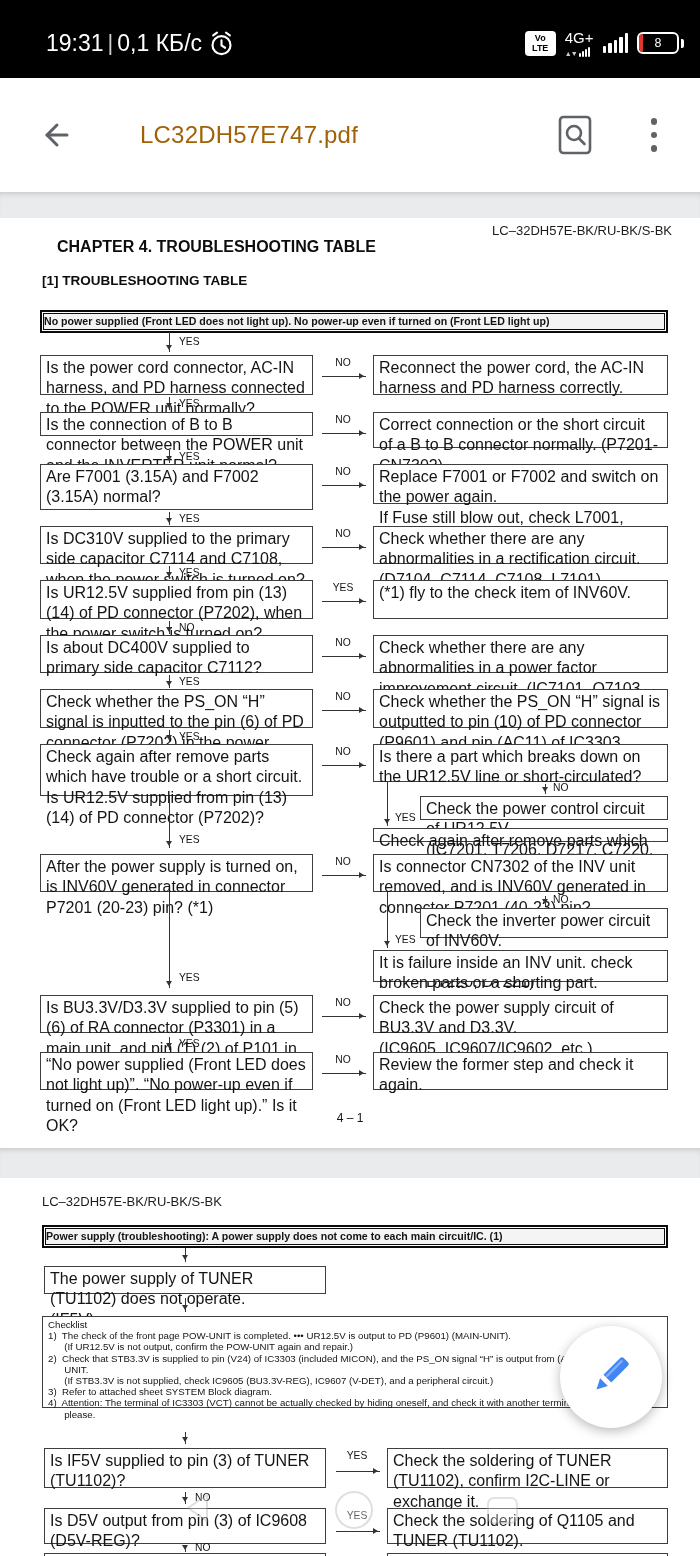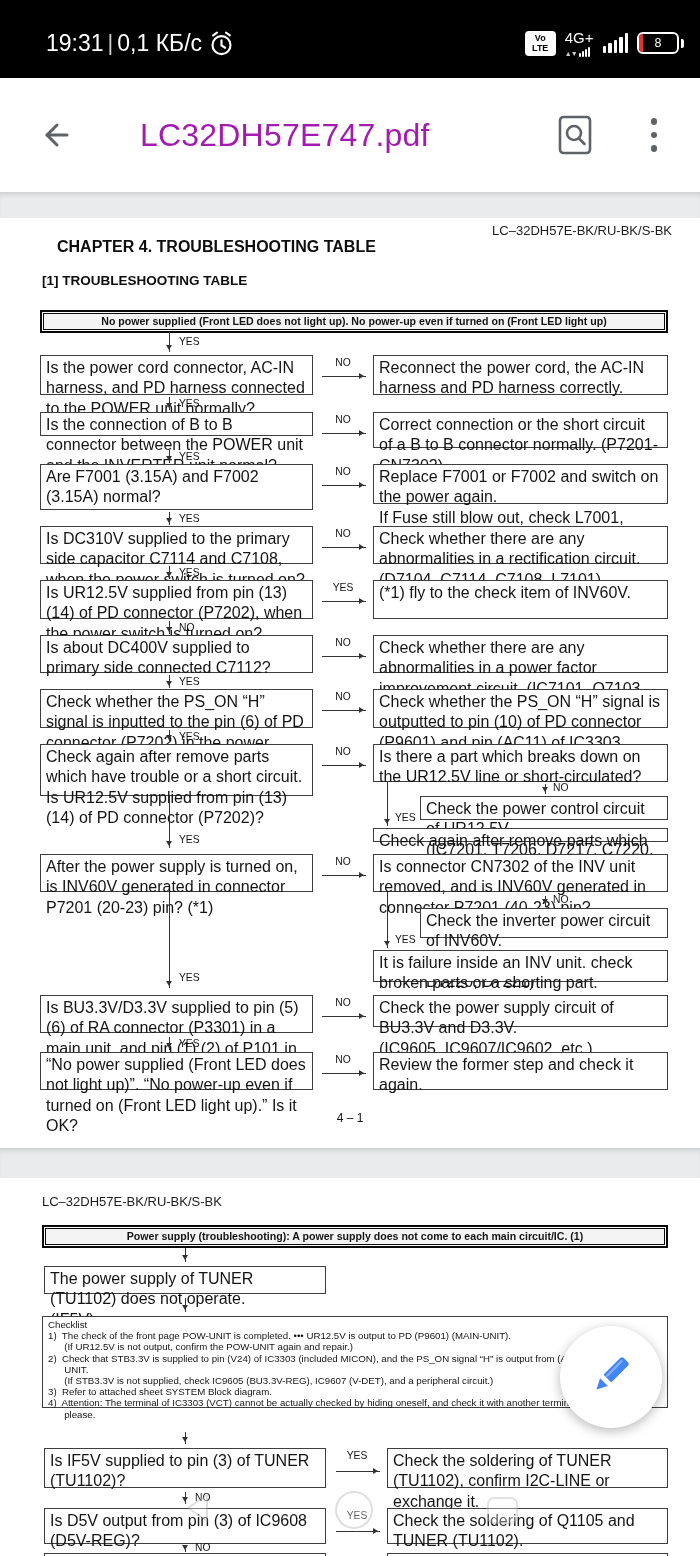--- a/index.html
+++ b/index.html
@@ -26,42 +26,42 @@
     display:flex; align-items:center; position:relative; overflow:hidden; background:#000; }
   .batt-red { position:absolute; left:0; top:0; bottom:0; width:4px; background:#e1352f; }
   .batt-num { width:100%; text-align:center; font-size:12.5px; color:#fff; }
   .batt-nub { width:3px; height:9px; background:#fff; border-radius:0 2px 2px 0; }
 
   
   .appbar { position:absolute; top:78px; left:0; right:0; height:114px; background:#fff;
     display:flex; align-items:center; }
   .back-btn { position:absolute; left:36px; top:50%; transform:translateY(-50%); width:36px; height:36px; }
   .app-title { position:absolute; left:140px; top:50%; transform:translateY(-50%);
-    font-size:32px; color:#a21caf; letter-spacing:.2px; }
+    font-size:24px; color:#a16207; letter-spacing:.2px; }
   .find-btn { position:absolute; left:556px; top:50%; transform:translateY(-50%); width:38px; height:42px; }
   .menu-btn { position:absolute; left:640px; top:50%; transform:translateY(-50%); width:28px; height:52px;
     display:flex; flex-direction:column; align-items:center; justify-content:center; gap:7px; }
   .dot { width:6.5px; height:6.5px; border-radius:50%; background:#5f6368; }
 
   .graygap { position:absolute; top:192px; left:0; right:0; height:26px; background:#e9ebec;
     box-shadow:inset 0 5px 6px -4px rgba(0,0,0,.18); }
   .pagesep { position:absolute; top:1148px; left:0; right:0; height:30px; background:#e9ebec;
     box-shadow:inset 0 5px 6px -4px rgba(0,0,0,.18); }
 
   
   .page { position:absolute; left:0; right:0; background:#fff; color:#141414; }
   .page1 { top:218px; height:930px; }
   .page2 { top:1178px; height:378px; overflow:hidden; }
 
   .model { position:absolute; font-size:13px; color:#1c1c1c; }
   .chapter { position:absolute; left:57px; font-size:16px; font-weight:bold; color:#0d0d0d; }
   .section { position:absolute; left:42px; font-size:13.5px; font-weight:bold; color:#0d0d0d; }
 
   .banner { position:absolute; border:2.5px solid #0a0a0a; background:#fff; padding:1px; }
-  .banner-in { border:1px solid #0a0a0a; background:#f4f4f4; text-align:center;
+  .banner-in { border:1px solid #0a0a0a; background:#f4f4f4; 
     font-size:10.6px; font-weight:bold; padding:1px 0 2px; }
 
   .bx { position:absolute; border:1px solid #3e3e3e; background:#fff; font-size:16px;
     line-height:1.27; padding:2px 5px; white-space:pre-wrap; }
   .q1 { left:40px; width:273px; }
   .a1 { left:373px; width:295px; }
   .nb1 { left:420px; width:248px; }
   .q2 { left:44px; width:282px; }
   .a2 { left:387px; width:281px; }
   .cut { left:44px; width:282px; height:3px; border-bottom:none; }
@@ -210,21 +210,21 @@
 
   <div class="varr" style="left:169px;top:348px;height:13px"></div>
   <span class="albl" style="left:179px;top:349px">YES</span>
   <div class="bx q1" style="top:362px;height:39px">Is UR12.5V supplied from pin (13) (14) of PD connector (P7202), when the power switch is turned on?</div>
   <span class="hlbl l1" style="top:364px">YES</span>
   <div class="harr h1" style="top:383px"></div>
   <div class="bx a1" style="top:362px;height:39px">(*1) fly to the check item of INV60V.</div>
 
   <div class="varr" style="left:169px;top:403px;height:13px"></div>
   <span class="albl" style="left:179px;top:404px">NO</span>
-  <div class="bx q1" style="top:417px;height:38px">Is about DC400V supplied to primary side connected C7112?</div>
+  <div class="bx q1" style="top:417px;height:38px">Is about DC400V supplied to primary side capacitor C7112?</div>
   <span class="hlbl l1" style="top:419px">NO</span>
   <div class="harr h1" style="top:438px"></div>
   <div class="bx a1" style="top:417px;height:38px">Check whether there are any abnormalities in a power factor improvement circuit. (IC7101, Q7103, D7113, D7213)</div>
 
   <div class="varr" style="left:169px;top:457px;height:13px"></div>
   <span class="albl" style="left:179px;top:458px">YES</span>
   <div class="bx q1" style="top:471px;height:39px">Check whether the PS_ON “H” signal is inputted to the pin (6) of PD connector (P7202) in the power supply unit.</div>
   <span class="hlbl l1" style="top:473px">NO</span>
   <div class="harr h1" style="top:492px"></div>
   <div class="bx a1" style="top:471px;height:39px">Check whether the PS_ON “H” signal is outputted to pin (10) of PD connector (P9601) and pin (AC11) of IC3303 (VCT) in the MAIN unit.</div>
@@ -258,21 +258,21 @@
   <div class="varr" style="left:387px;top:674px;height:56px"></div>
   <span class="albl" style="left:395px;top:716px">YES</span>
   <div class="bx a1" style="top:732px;height:32px">It is failure inside an INV unit. check broken parts or a shorting part.
 (Q7809, Q7807, Q7811, Q7810, etc.)</div>
 
   <div class="varr" style="left:169px;top:674px;height:96px"></div>
   <span class="albl" style="left:179px;top:754px">YES</span>
   <div class="bx q1" style="top:777px;height:38px">Is BU3.3V/D3.3V supplied to pin (5) (6) of RA connector (P3301) in a main unit, and pin (1) (2) of P101 in the R/C unit?</div>
   <span class="hlbl l1" style="top:779px">NO</span>
   <div class="harr h1" style="top:798px"></div>
-  <div class="bx a1" style="top:777px;height:32px">Check the power supply circuit of BU3.3V and D3.3V.
+  <div class="bx a1" style="top:777px;height:38px">Check the power supply circuit of BU3.3V and D3.3V.
 (IC9605, IC9607/IC9602, etc.)</div>
 
   <div class="varr" style="left:169px;top:819px;height:13px"></div>
   <span class="albl" style="left:179px;top:820px">YES</span>
   <div class="bx q1" style="top:834px;height:38px">“No power supplied (Front LED does not light up)”. “No power-up even if turned on (Front LED light up).” Is it OK?</div>
   <span class="hlbl l1" style="top:836px">NO</span>
   <div class="harr h1" style="top:855px"></div>
   <div class="bx a1" style="top:834px;height:38px">Review the former step and check it again.</div>
 
   <div class="footer" style="top:893px">4 – 1</div>

